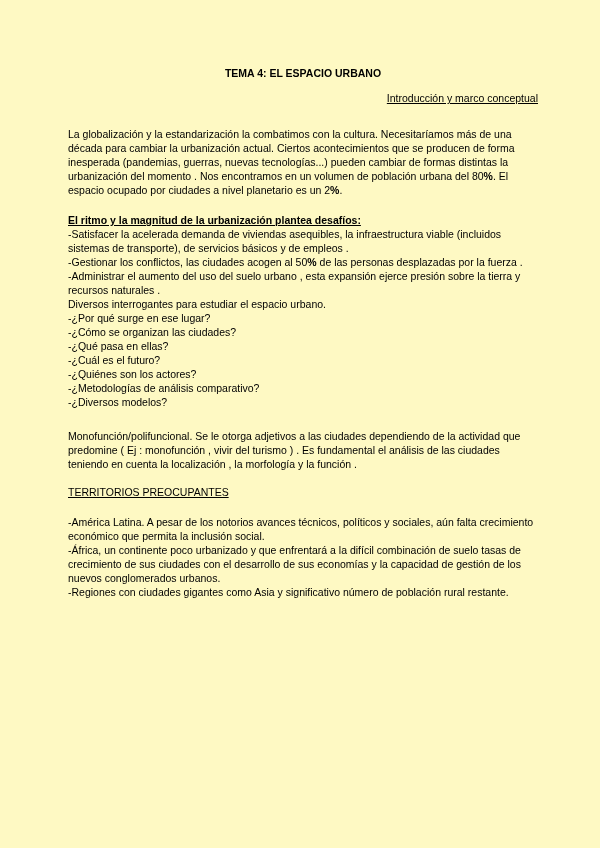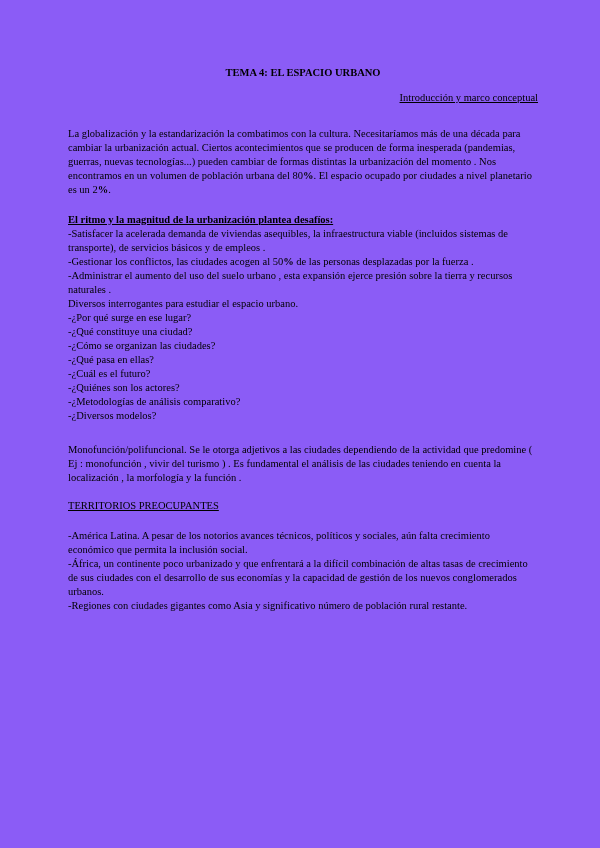--- a/index.html
+++ b/index.html
@@ -14,22 +14,21 @@
     color: #000000;
     font-family: "Liberation Sans", "DejaVu Sans", sans-serif;
     font-size: 10.5px;
     line-height: 14px;
   }
   .page {
     box-sizing: border-box;
     width: 600px;
     height: 848px;
     padding: 66px 62px 0 68px;
-    background: #8b5cf6;
-    font-family: Liberation Serif, serif;
+    background: #fef9c3;
   }
   h1, h2, p, div { margin: 0; padding: 0; font-size: 10.5px; line-height: 14px; }
   .title {
     text-align: center;
     font-weight: bold;
     margin-bottom: 11px;
   }
   .h-intro {
     font-weight: normal;
     text-decoration: underline;
@@ -66,32 +65,31 @@
 
   <div class="challenges">
     <p><span>-Satisfacer la acelerada demanda de viviendas asequibles, la infraestructura viable (incluidos sistemas de transporte), de servicios básicos y de empleos .</span></p>
     <p><span>-Gestionar los conflictos, las ciudades acogen al 50</span><span class="seg-bold">%</span><span> de las personas desplazadas por la fuerza .</span></p>
     <p><span>-Administrar el aumento del uso del suelo urbano , esta expansión ejerce presión sobre la tierra y recursos naturales .</span></p>
   </div>
 
   <div class="questions">
     <p>Diversos interrogantes para estudiar el espacio urbano.</p>
     <p>-¿Por qué surge en ese lugar?</p>
-    <p>-¿Qué constituye una ciudad?</p>
     <p>-¿Cómo se organizan las ciudades?</p>
     <p>-¿Qué pasa en ellas?</p>
     <p>-¿Cuál es el futuro?</p>
     <p>-¿Quiénes son los actores?</p>
     <p>-¿Metodologías de análisis comparativo?</p>
     <p>-¿Diversos modelos?</p>
   </div>
 
   <p class="p-functions">Monofunción/polifuncional. Se le otorga adjetivos a las ciudades dependiendo de la actividad que predomine ( Ej : monofunción , vivir del turismo ) . Es fundamental el análisis de las ciudades teniendo en cuenta la localización , la morfología y la función .</p>
 
   <h2 class="h-territories">TERRITORIOS PREOCUPANTES</h2>
 
   <div>
     <p>-América Latina. A pesar de los notorios avances técnicos, políticos y sociales, aún falta crecimiento económico que permita la inclusión social.</p>
-    <p>-África, un continente poco urbanizado y que enfrentará a la difícil combinación de altas tasas de crecimiento de sus ciudades con el desarrollo de sus economías y la capacidad de gestión de los nuevos conglomerados urbanos.</p>
+    <p>-África, un continente poco urbanizado y que enfrentará a la difícil combinación de suelo tasas de crecimiento de sus ciudades con el desarrollo de sus economías y la capacidad de gestión de los nuevos conglomerados urbanos.</p>
     <p>-Regiones con ciudades gigantes como Asia y significativo número de población rural restante.</p>
   </div>
 
 </div>
 
 </body></html>

